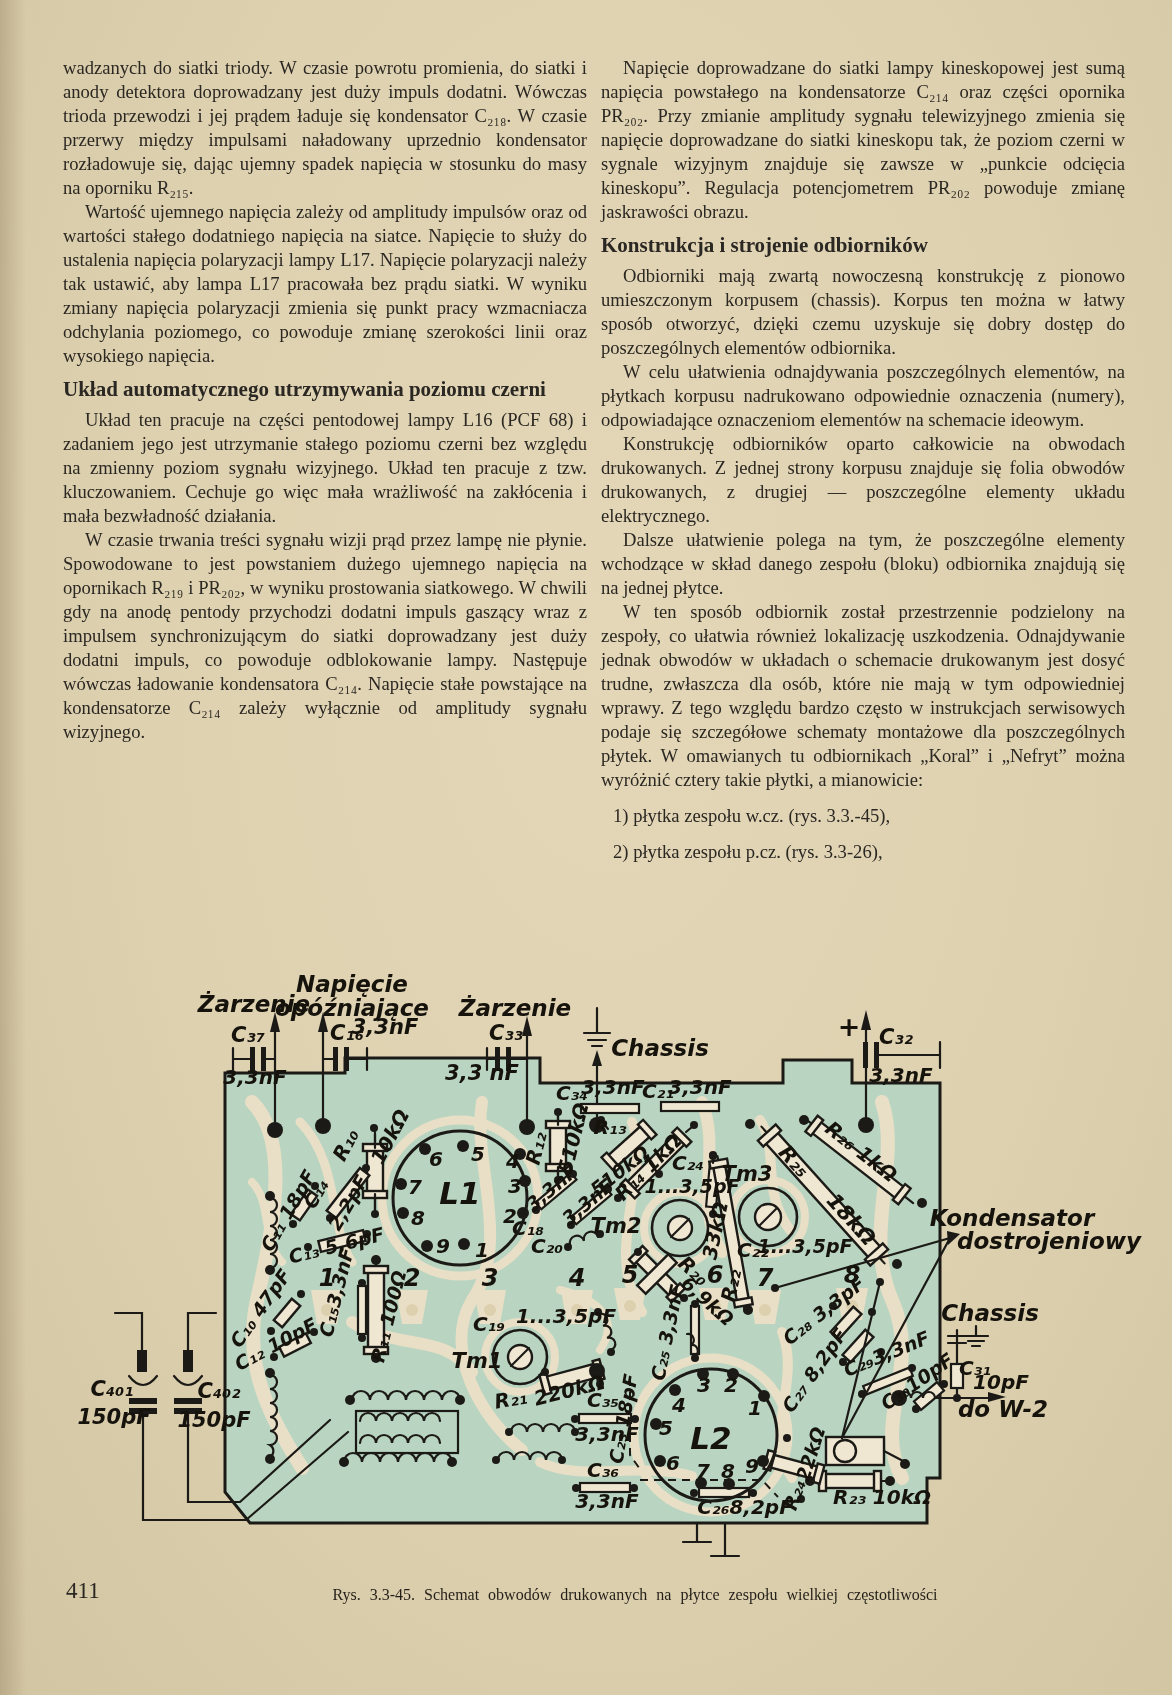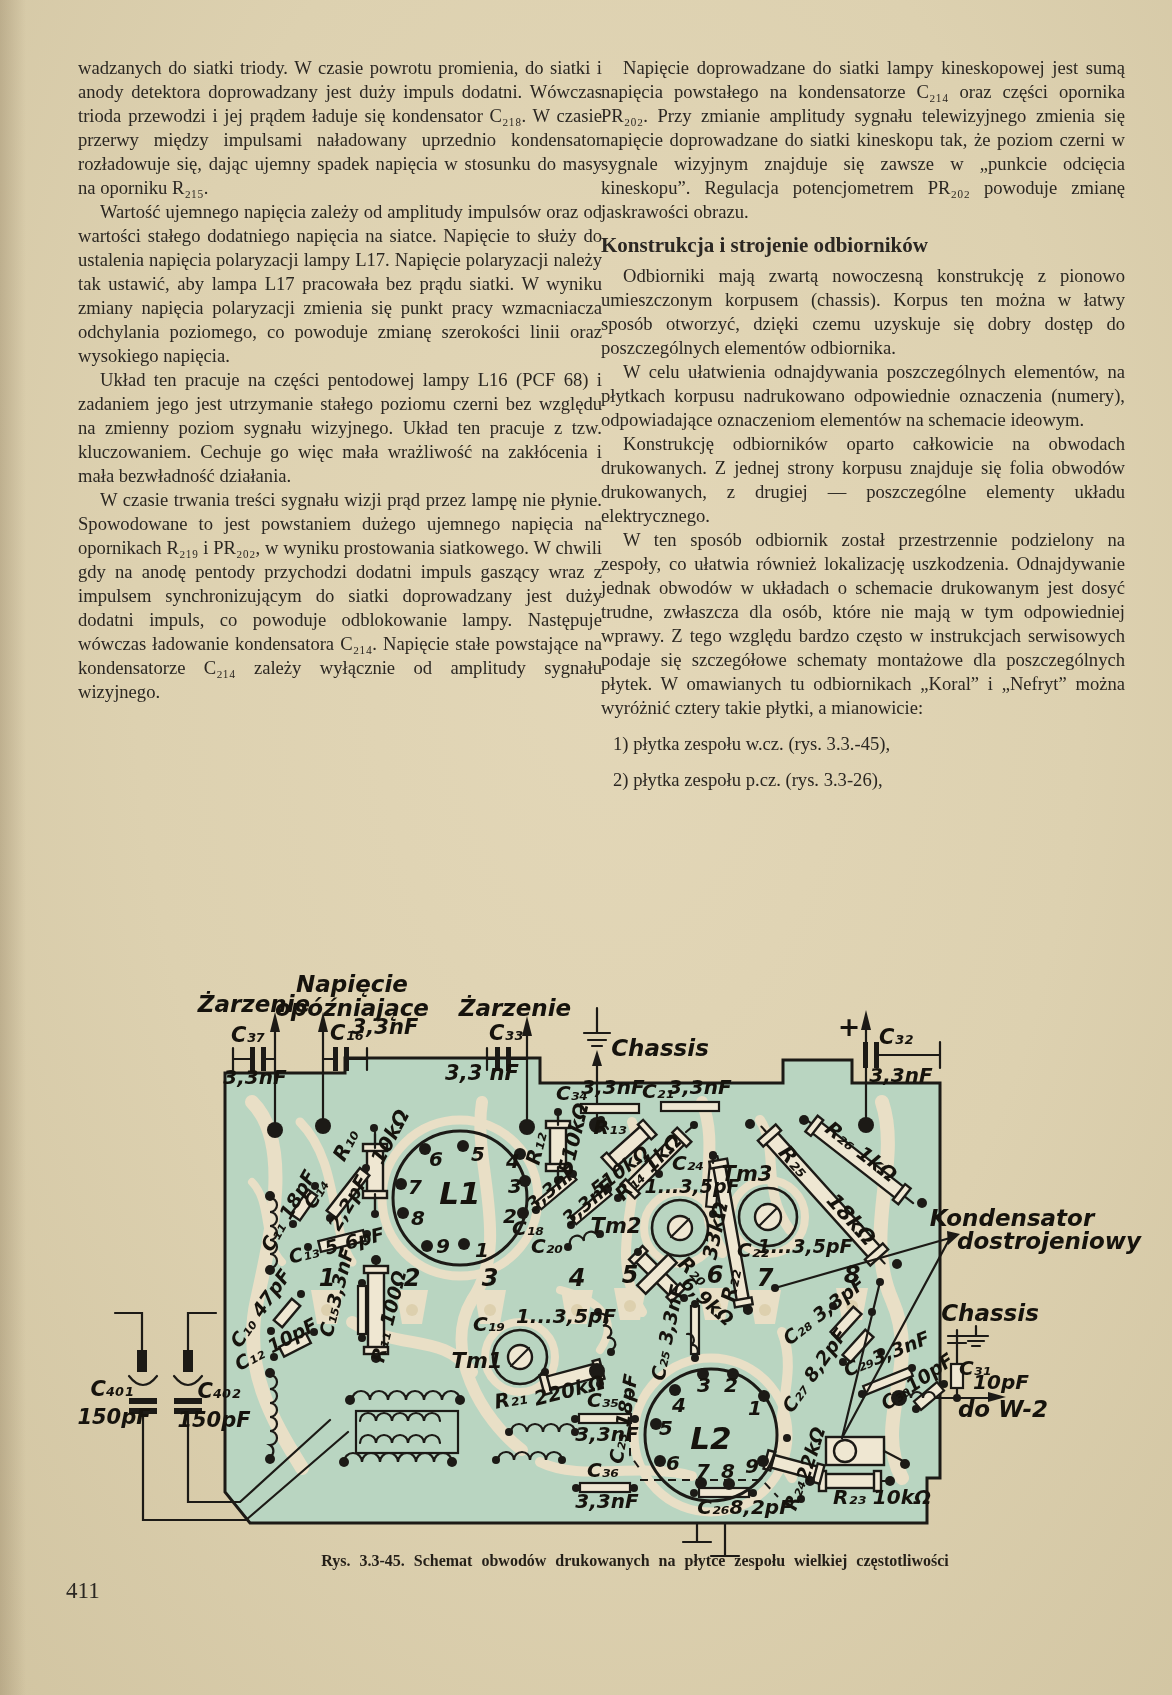--- a/index.html
+++ b/index.html
@@ -6,63 +6,65 @@
     --paper:#ddd0ae; --board:#b9d5c1; --ink:#1c1a16; --trace:#e9dfc6; --text:#2b2722;
   }
   html,body{margin:0;padding:0;}
   body{width:1172px;height:1695px;position:relative;overflow:hidden;
        background:radial-gradient(ellipse at 52% 38%, #e3d7b8 0%, #ddd1b0 55%, #d2c5a2 100%);
        font-family:"Liberation Serif", serif; color:var(--text);}
   .edge-shade{position:absolute;left:0;top:0;bottom:0;width:26px;
        background:linear-gradient(90deg, rgba(120,100,70,.28), rgba(120,100,70,0));pointer-events:none;}
   .col{position:absolute;top:56px;width:524px;text-align:justify;
        font-size:18.6px;line-height:24px;}
-  .col-left{left:78px;}
+  .col-left{left:63px;}
   .col-right{left:601px;}
   .col p{margin:0;text-indent:22px;}
   .col p.noind{text-indent:0;}
   .col h3{margin:9px 0 7px 0;font-size:21px;line-height:24px;font-weight:bold;text-align:left;}
   .col .lst{margin:12px;text-indent:0;}
   svg#diagram{position:absolute;left:0;top:930px;}
   .dlabel{font-family:"DejaVu Sans",sans-serif;font-style:italic;font-weight:bold;fill:#16130d;}
   .ln{stroke:#1c1a16;stroke-width:2.2;fill:none;stroke-linecap:round;}
   .board-edge{stroke:#1c1a16;stroke-width:3;fill:var(--board);}
   .socket{stroke:#1c1a16;stroke-width:3;fill:none;}
   .trim-o{stroke:#1c1a16;stroke-width:2.6;fill:none;}
   .trim-i{stroke:#1c1a16;stroke-width:2.4;fill:#efe7d2;}
   .comp{fill:#efe7d2;stroke:#1c1a16;stroke-width:2.4;}
   .bar{fill:#efe7d2;stroke:#1c1a16;stroke-width:2.2;}
   .blk{fill:#1c1a16;stroke:none;}
   .dot{fill:#1c1a16;stroke:none;}
   .trace{stroke:var(--trace);fill:none;stroke-linecap:round;stroke-linejoin:round;}
   .pad{fill:var(--trace);stroke:none;}
   .hole{fill:var(--paper);stroke:none;}
   .dash{stroke:#1c1a16;stroke-width:2;stroke-dasharray:8 6;fill:none;}
-  .caption{position:absolute;top:1552px;left:150px;width:970px;text-align:center;
-       font-weight:bold;font-size:16px;word-spacing:5px;color:#241f18;}
+  .caption{position:absolute;top:1586px;left:150px;width:970px;text-align:center;
+       font-weight:normal;font-size:16px;word-spacing:5px;color:#241f18;}
   .pagenum{position:absolute;top:1578px;left:66px;font-size:23px;color:#2b2722;}
 </style>
 </head>
 <body>
 
 <div class="edge-shade"></div>
 
 <div class="col col-left">
   <p class="noind">wadzanych do siatki triody. W czasie powrotu promienia, do siatki i anody detektora doprowadzany jest duży impuls dodatni. Wówczas trioda przewodzi i jej prądem ładuje się kondensator C₂₁₈. W czasie przerwy między impulsami naładowany uprzednio kondensator rozładowuje się, dając ujemny spadek napięcia w stosunku do masy na oporniku R₂₁₅.</p>
   <p>Wartość ujemnego napięcia zależy od amplitudy impulsów oraz od wartości stałego dodatniego napięcia na siatce. Napięcie to służy do ustalenia napięcia polaryzacji lampy L17. Napięcie polaryzacji należy tak ustawić, aby lampa L17 pracowała bez prądu siatki. W wyniku zmiany napięcia polaryzacji zmienia się punkt pracy wzmacniacza odchylania poziomego, co powoduje zmianę szerokości linii oraz wysokiego napięcia.</p>
+  <h3>Układ automatycznego utrzymywania poziomu czerni</h3>
   <p>Układ ten pracuje na części pentodowej lampy L16 (PCF 68) i zadaniem jego jest utrzymanie stałego poziomu czerni bez względu na zmienny poziom sygnału wizyjnego. Układ ten pracuje z tzw. kluczowaniem. Cechuje go więc mała wrażliwość na zakłócenia i mała bezwładność działania.</p>
   <p>W czasie trwania treści sygnału wizji prąd przez lampę nie płynie. Spowodowane to jest powstaniem dużego ujemnego napięcia na opornikach R₂₁₉ i PR₂₀₂, w wyniku prostowania siatkowego. W chwili gdy na anodę pentody przychodzi dodatni impuls gaszący wraz z impulsem synchronizującym do siatki doprowadzany jest duży dodatni impuls, co powoduje odblokowanie lampy. Następuje wówczas ładowanie kondensatora C₂₁₄. Napięcie stałe powstające na kondensatorze C₂₁₄ zależy wyłącznie od amplitudy sygnału wizyjnego.</p>
 </div>
 
 <div class="col col-right">
   <p>Napięcie doprowadzane do siatki lampy kineskopowej jest sumą napięcia powstałego na kondensatorze C₂₁₄ oraz części opornika PR₂₀₂. Przy zmianie amplitudy sygnału telewizyjnego zmienia się napięcie doprowadzane do siatki kineskopu tak, że poziom czerni w sygnale wizyjnym znajduje się zawsze w „punkcie odcięcia kineskopu”. Regulacja potencjometrem PR₂₀₂ powoduje zmianę jaskrawości obrazu.</p>
   <h3>Konstrukcja i strojenie odbiorników</h3>
   <p>Odbiorniki mają zwartą nowoczesną konstrukcję z pionowo umieszczonym korpusem (chassis). Korpus ten można w łatwy sposób otworzyć, dzięki czemu uzyskuje się dobry dostęp do poszczególnych elementów odbiornika.</p>
   <p>W celu ułatwienia odnajdywania poszczególnych elementów, na płytkach korpusu nadrukowano odpowiednie oznaczenia (numery), odpowiadające oznaczeniom elementów na schemacie ideowym.</p>
   <p>Konstrukcję odbiorników oparto całkowicie na obwodach drukowanych. Z jednej strony korpusu znajduje się folia obwodów drukowanych, z drugiej — poszczególne elementy układu elektrycznego.</p>
+  <p>Dalsze ułatwienie polega na tym, że poszczególne elementy wchodzące w skład danego zespołu (bloku) odbiornika znajdują się na jednej płytce.</p>
   <p>W ten sposób odbiornik został przestrzennie podzielony na zespoły, co ułatwia również lokalizację uszkodzenia. Odnajdywanie jednak obwodów w układach o schemacie drukowanym jest dosyć trudne, zwłaszcza dla osób, które nie mają w tym odpowiedniej wprawy. Z tego względu bardzo często w instrukcjach serwisowych podaje się szczegółowe schematy montażowe dla poszczególnych płytek. W omawianych tu odbiornikach „Koral” i „Nefryt” można wyróżnić cztery takie płytki, a mianowicie:</p>
   <p class="lst">1) płytka zespołu w.cz. (rys. 3.3.-45),</p>
   <p class="lst">2) płytka zespołu p.cz. (rys. 3.3-26),</p>
 </div>
 
 <svg id="diagram" width="1172" height="660" viewBox="0 930 1172 660" xmlns="http://www.w3.org/2000/svg">
 
   <path class="board-edge" d="M225,1073 H345 V1058 H540 V1083 H783 V1060 H852 V1083 H940 V1478 H927 V1523 H250 L225,1492 Z"></path>
 
   <g>

